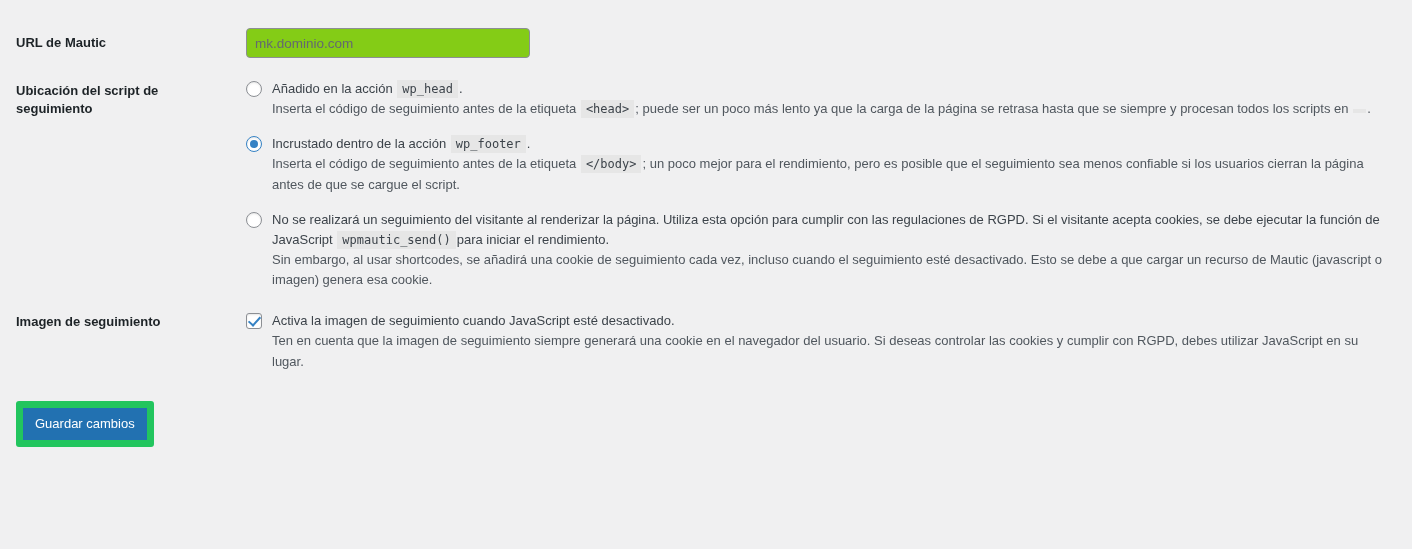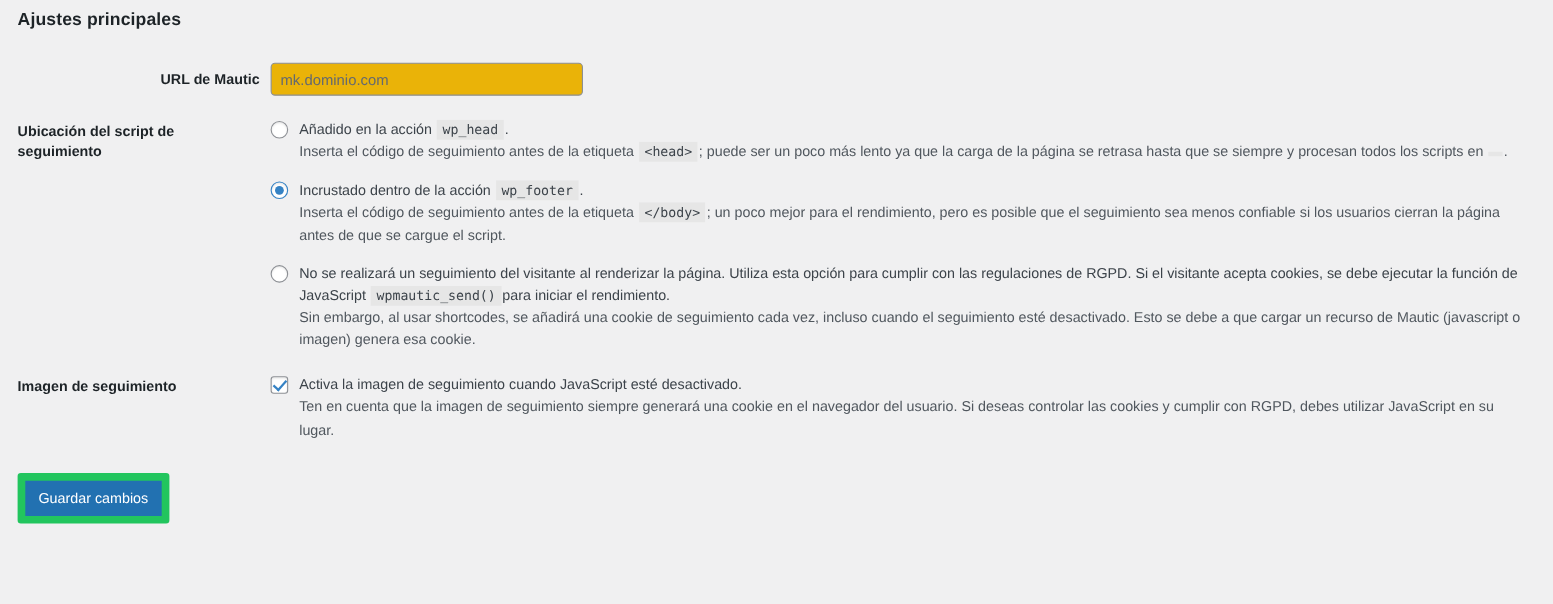--- a/index.html
+++ b/index.html
@@ -51,38 +51,38 @@
     font-size: 13px;
     line-height: 1.35;
     color: #1d2327;
     padding: 13px 10px 13px 0;
   }
   table.form-table td {
     vertical-align: top;
     padding: 11px 10px 11px 0;
     line-height: 1.45;
   }
-  tr.row-url th { padding-top: 20px; text-align: right; }
+  tr.row-url th { padding-top: 20px; }
   tr.row-url td { padding-top: 14px; }
   tr.row-location th { padding-top: 13px; }
   tr.row-location td { padding-top: 10px; }
   tr.row-image th { padding-top: 12px; }
   tr.row-image td { padding-top: 10px; }
   tr.row-user th { padding-top: 17px; }
   tr.row-user td { padding-top: 15px; }
 
   
   .regular-text {
     box-sizing: border-box;
     width: 284px;
     height: 30px;
     padding: 0 8px;
     border: 1px solid #8c8f94;
     border-radius: 4px;
-    background: #eab308;
+    background: #84cc16;
     color: #2c3338;
     font-family: "Liberation Sans", sans-serif;
     font-size: 13.5px;
     line-height: 28px;
     box-shadow: 0 0 0 transparent;
     outline: none;
   }
   .regular-text::placeholder {
     color: #646970;
     opacity: 1;
@@ -183,21 +183,20 @@
     cursor: pointer;
     text-decoration: none;
     box-shadow: none;
   }
 </style>
 </head>
 <body>
 
 <div class="page">
 
-  <h2 class="section-title">Ajustes principales</h2>
 
   <table class="form-table">
     <tbody>
 
       <tr class="row-url">
         <th>URL de Mautic</th>
         <td>
           <input type="text" class="regular-text" placeholder="mk.dominio.com" style="">
         </td>
       </tr>

